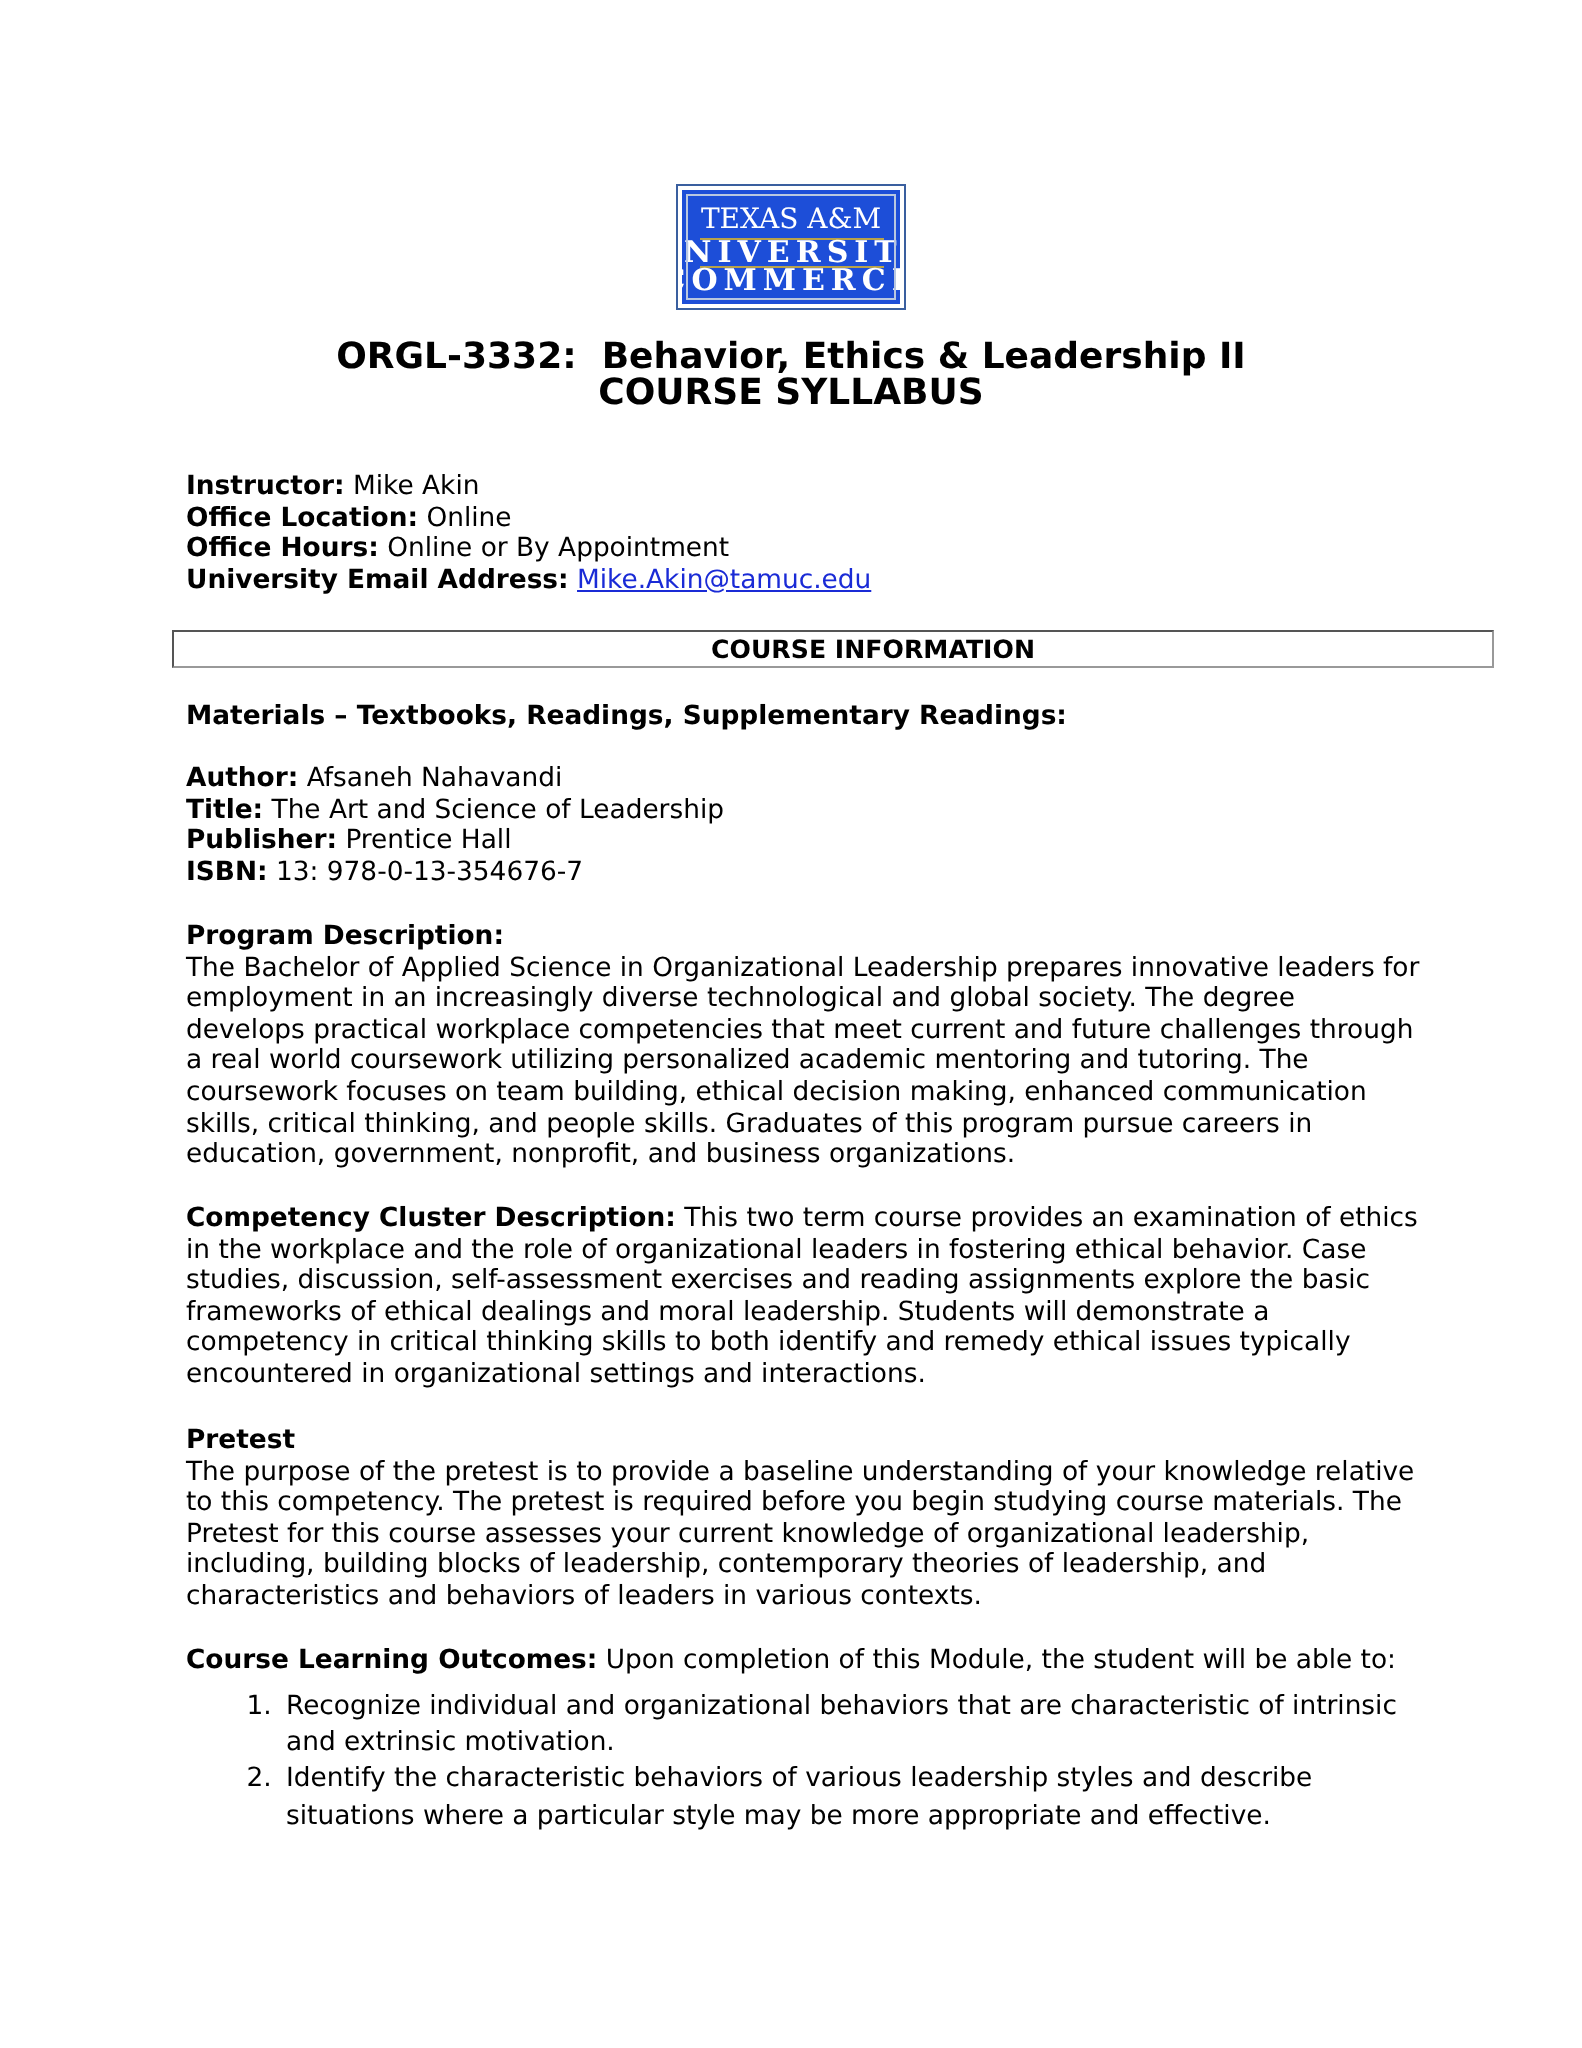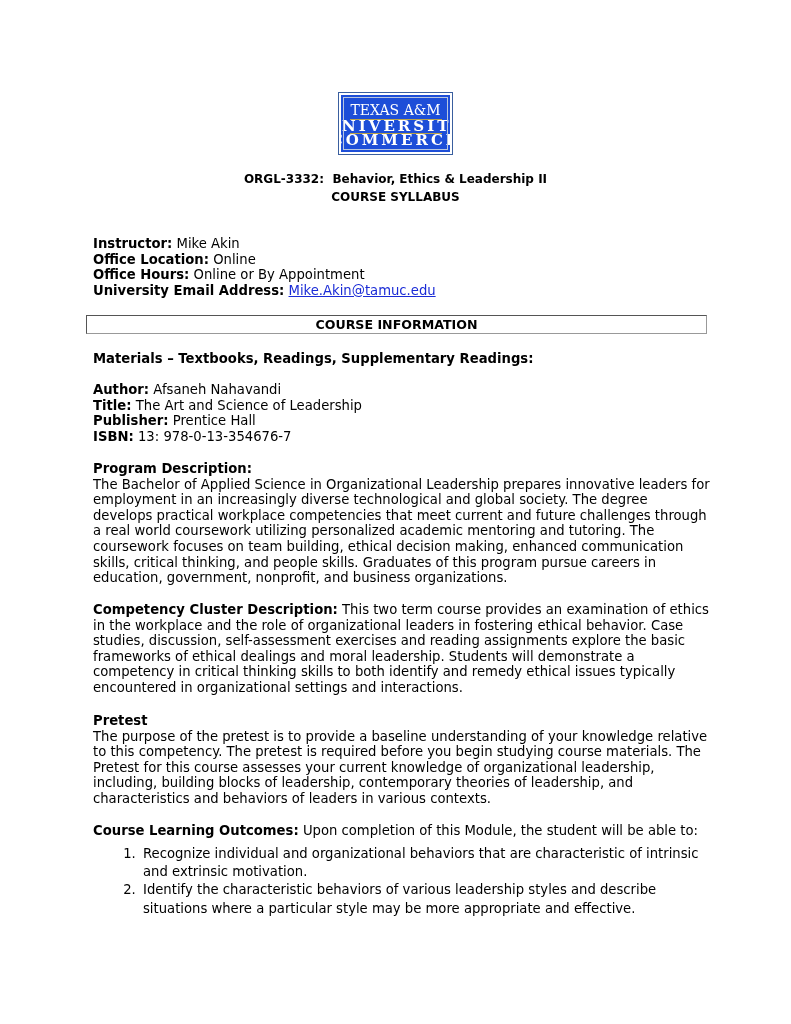--- a/index.html
+++ b/index.html
@@ -13,31 +13,31 @@
       border: 2px solid #ffffff; outline: 1px solid #3a5f9f;
       display: flex; flex-direction: column; align-items: center; justify-content: center;
     }
     .logo-inner {
       position: absolute; left: 2px; top: 2px; right: 2px; bottom: 2px;
       border: 1px solid #b9c7e0;
     }
     .logo .l1 { font-family: "DejaVu Serif", serif; color: #fff; font-size: 14px; line-height: 16px; letter-spacing: 0px; }
     .logo .rule { width: 92px; height: 1px; background: #b8a24a; margin: 1px 0; }
     .logo .l2, .logo .l3 { font-family: "DejaVu Serif", serif; color: #fff; font-size: 15px; line-height: 11px; letter-spacing: 3px; font-weight: bold; }
-    .title-block { position: absolute; left: 0; top: 170px; width: 791px; text-align: center; font-weight: bold; font-size: 12px; line-height: 18px; }
+    .title-block { position: absolute; left: 0; top: 170px; width: 791px; text-align: center; font-weight: bold; font-size: 18px; line-height: 18px; }
     .title-block div { position: relative; }
     .t1 { left: 0; }
     .t2 { left: 0; }
     .info { position: absolute; left: 93px; top: 236px; line-height: 15.6px; }
     .info b { font-weight: bold; margin-top: 45px; }
     a.link { color: #1a2bd6; text-decoration: underline; }
     .section-box {
       position: absolute; left: 86px; top: 315px; width: 619px; height: 17px;
       border: 1px solid #555; border-right-color: #999; border-bottom-color: #999;
-      text-align: center; font-weight: bold; font-size: 12.6px; line-height: 17px;
+      text-align: center; font-weight: bold; font-size: 12.6px; line-height: 17px; padding-left: 40px;
     }
     .block { position: absolute; left: 93px; width: 620px; line-height: 15.6px; }
     .block b { font-weight: bold; }
     .mat { top: 351px; font-weight: bold; }
     .book { top: 382px; }
     .prog { top: 461px; }
     .comp { top: 602px; }
     .pre { top: 713px; }
     .clo { top: 823px; }
     ol { margin: 6px 0 0 0; padding-left: 47px; }

